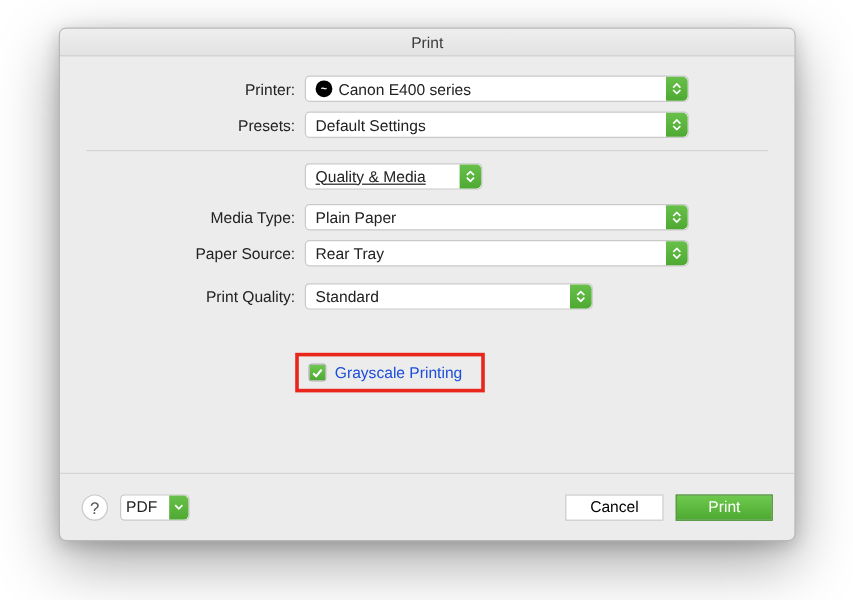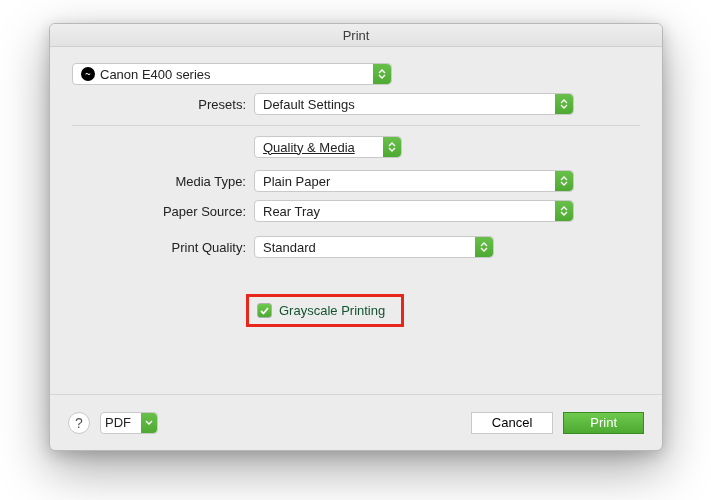--- a/index.html
+++ b/index.html
@@ -85,21 +85,21 @@
     }
     .cb {
       width: 15px; height: 15px;
       border: 1px solid #b0b0b0;
       border-radius: 3px;
       background: linear-gradient(#6ec94e, #4ea932);
       margin-right: 7px;
       display: flex; align-items: center; justify-content: center;
     }
     .cb svg { display: block; }
-    .cb-label { font-size: 13px; color: #14532d; }
+    .cb-label { font-size: 13px; color: #1d4ed8; }
     .footer {
       position: absolute;
       left: 0; right: 0; bottom: 0;
       height: 56px;
       border-top: 1px solid #d5d5d5;
       display: flex;
       align-items: center;
       padding: 0 18px;
     }
     .help-btn {
@@ -136,20 +136,21 @@
 <body>
 
 <div class="dialog">
   <div class="titlebar">
     <span>Print</span>
   </div>
 
   <div class="content">
 
     <div class="row">
+      <div class="label">Printer:</div>
       <div class="select wide">
         <span class="printer-icon">~</span>
         <span>Canon E400 series</span>
         <span class="arrows">
           <svg width="8" height="5">
               <path d="M1 4 L4 1 L7 4" stroke="#fff" stroke-width="1.4" fill="none"></path>
             </svg>
           <svg width="8" height="5">
               <path d="M1 1 L4 4 L7 1" stroke="#fff" stroke-width="1.4" fill="none"></path>
             </svg>

